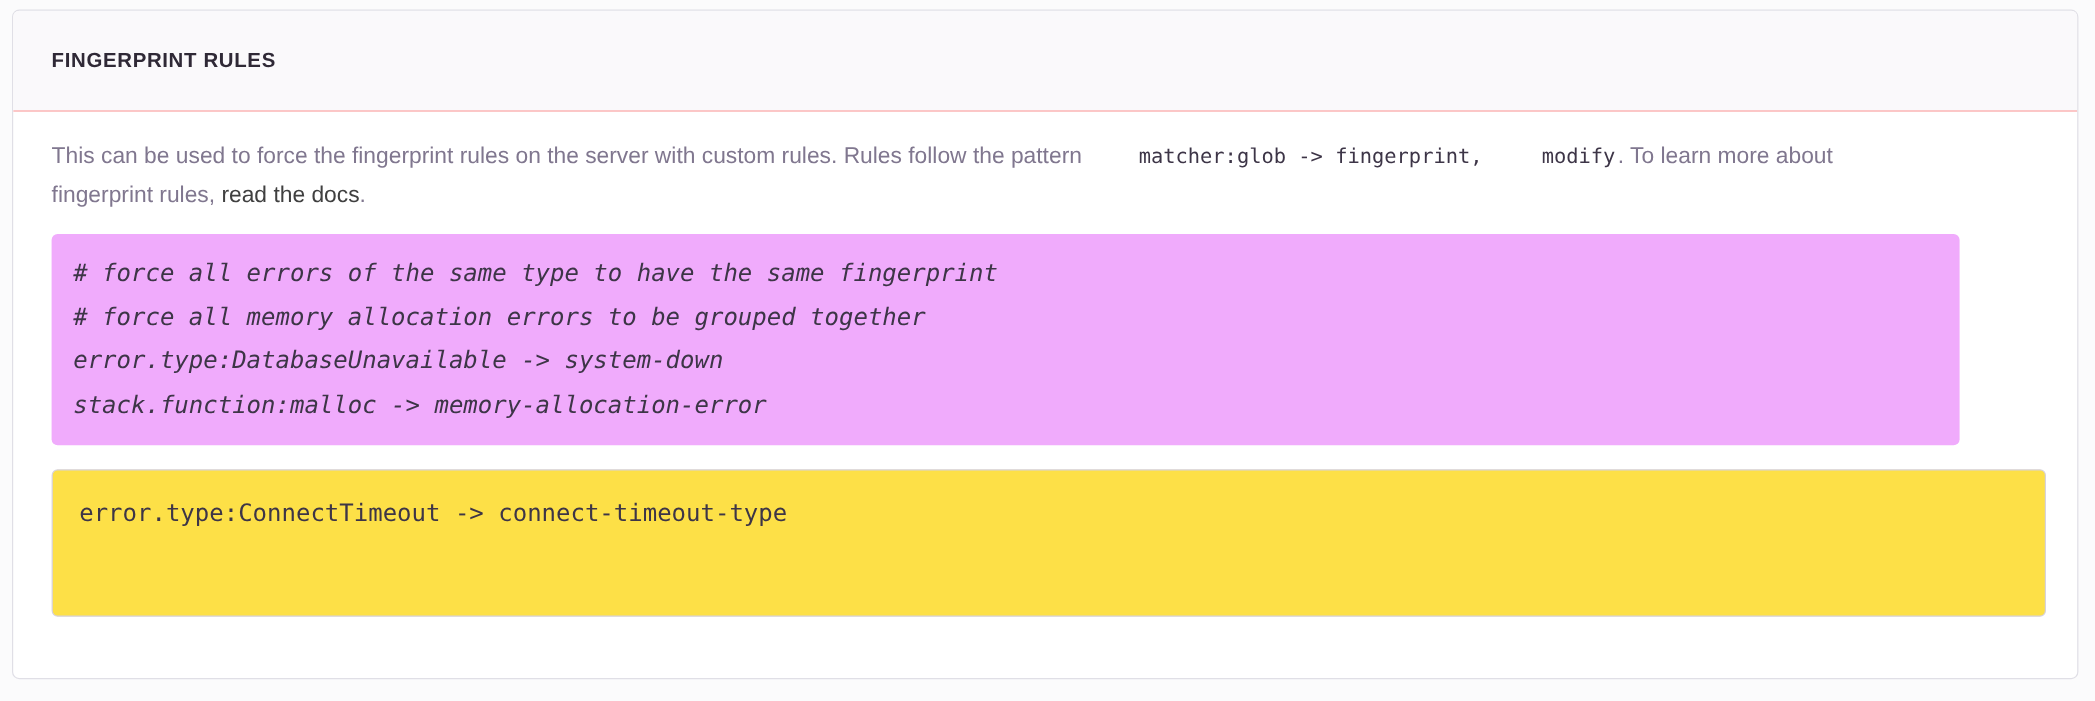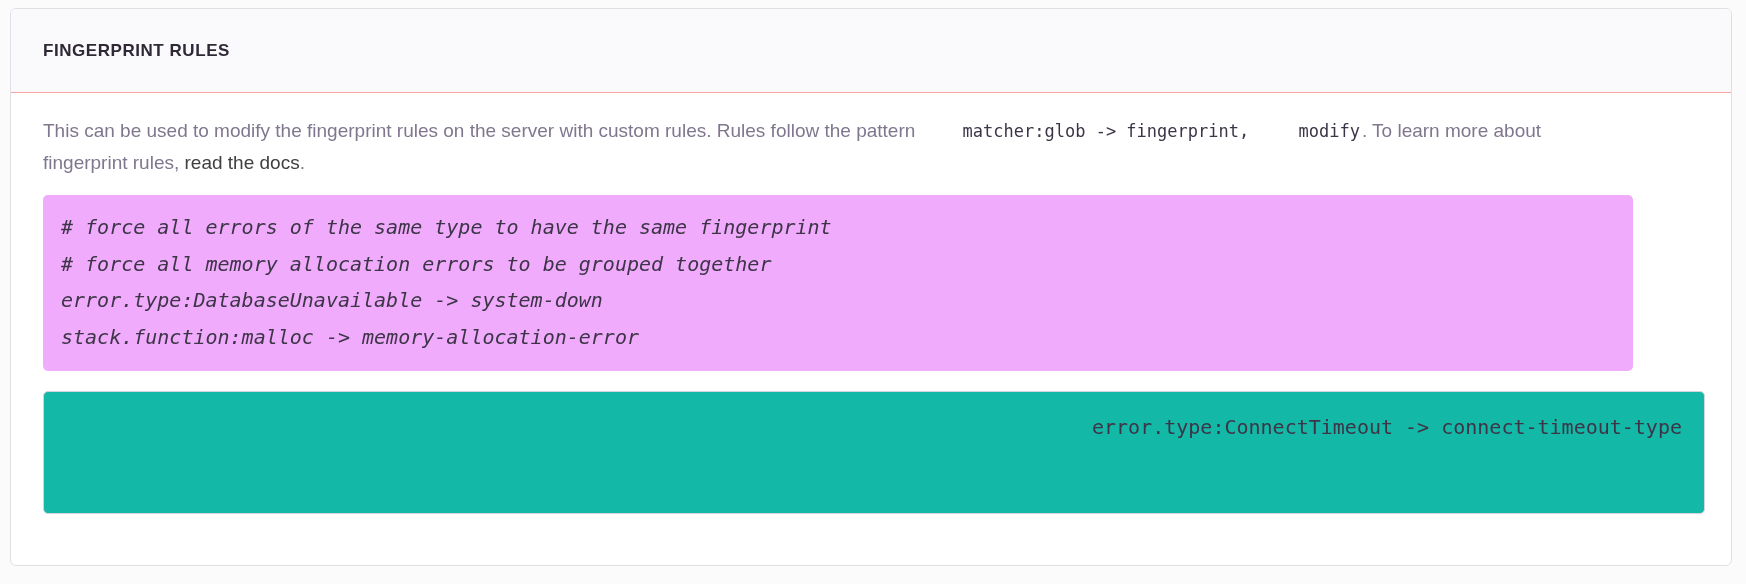--- a/index.html
+++ b/index.html
@@ -91,46 +91,45 @@
     white-space: pre;
   }
 
   .rules-textarea {
     display: block;
     width: 1662px;
     height: 123px;
     box-sizing: border-box;
     border: 1px solid #d6d2de;
     border-radius: 5px;
-    background: #14b8a6;
+    background: #fde047;
     padding: 20px 22px;
     font-family: "DejaVu Sans Mono", "Liberation Mono", monospace;
     font-size: 20px;
     line-height: 30px;
     color: #3d3547;
     resize: none;
     outline: none;
     overflow: hidden;
-    text-align: right;
   }
   .rules-textarea::placeholder { color: #a59fb0; }
 </style>
 </head>
 <body>
 
 <div class="panel">
 
   <div class="panel-header">
     <span class="panel-header-title">FINGERPRINT RULES</span>
   </div>
 
   <div class="panel-body">
 
     <p class="description">
-      <span>This can be used to modify the fingerprint rules on the server with custom rules. Rules follow the pattern </span><code class="inline-code">matcher:glob -&gt; fingerprint,</code> <code class="inline-code">modify</code><span>. To learn more about fingerprint rules, </span><a class="doc-link" href="#">read the docs</a><span>.</span>
+      <span>This can be used to force the fingerprint rules on the server with custom rules. Rules follow the pattern </span><code class="inline-code">matcher:glob -&gt; fingerprint,</code> <code class="inline-code">modify</code><span>. To learn more about fingerprint rules, </span><a class="doc-link" href="#">read the docs</a><span>.</span>
     </p>
 
     <div class="code-block">
       <div class="code-line"># force all errors of the same type to have the same fingerprint</div>
       <div class="code-line"># force all memory allocation errors to be grouped together</div>
       <div class="code-line">error.type:DatabaseUnavailable -&gt; system-down</div>
       <div class="code-line">stack.function:malloc -&gt; memory-allocation-error</div>
     </div>
 
     <textarea class="rules-textarea" spellcheck="false" placeholder="" style="">error.type:ConnectTimeout -&gt; connect-timeout-type</textarea>

